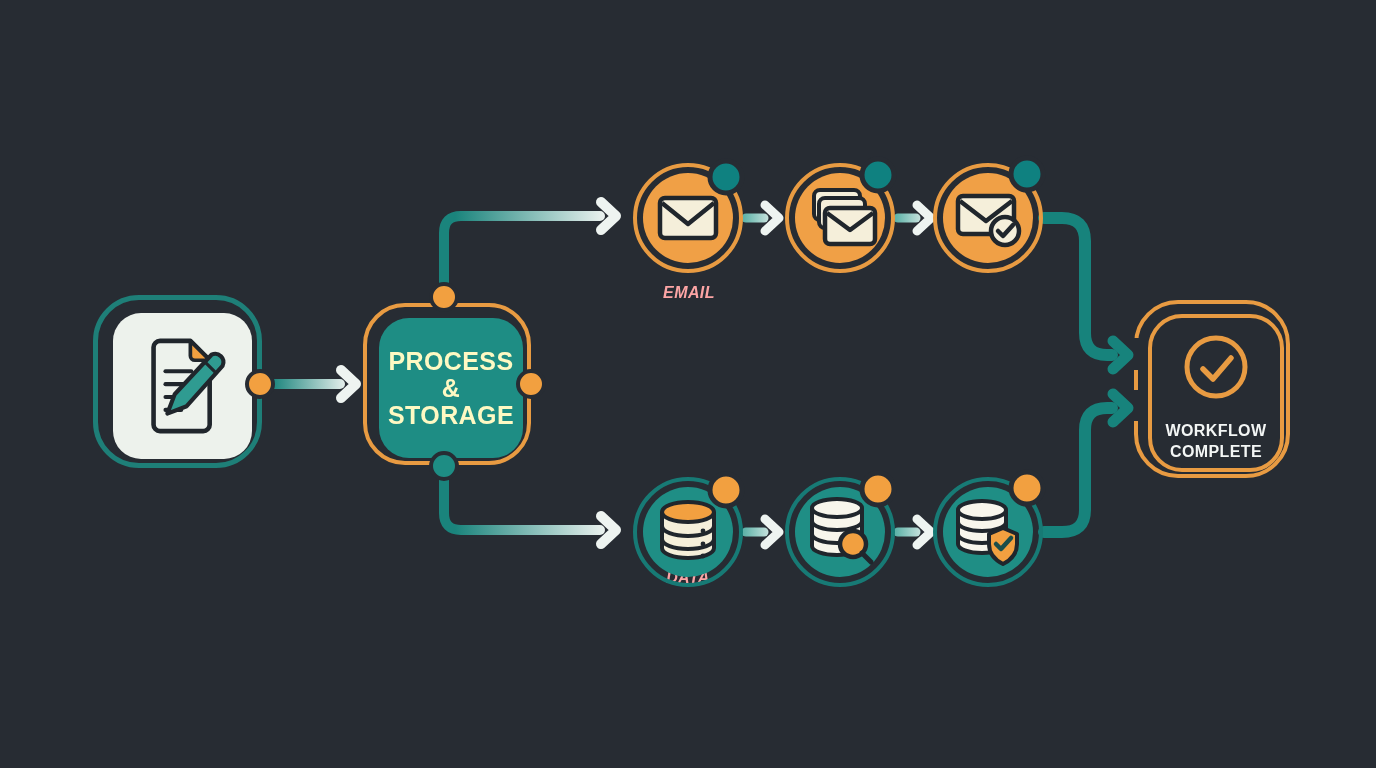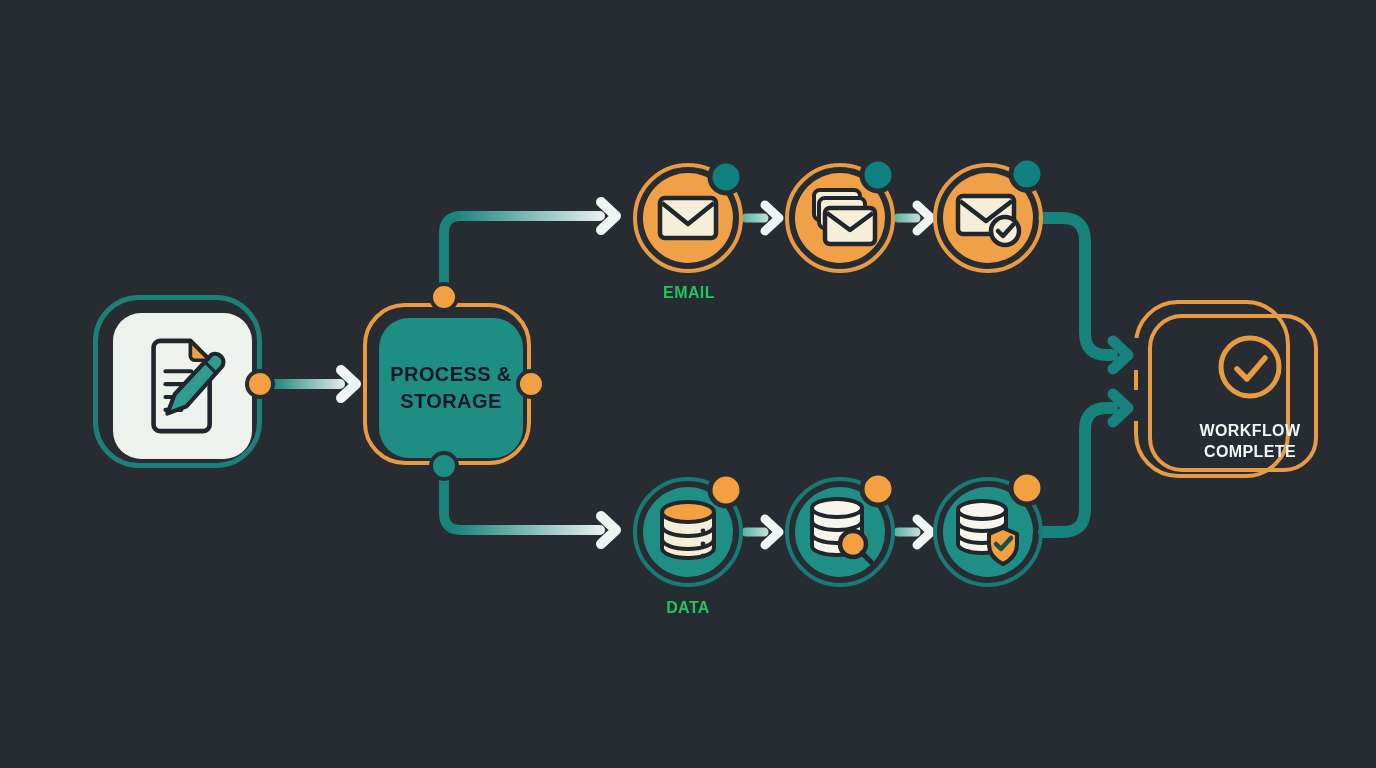--- a/index.html
+++ b/index.html
@@ -7,31 +7,31 @@
           font-family:"Liberation Sans",sans-serif;}
   .node{position:absolute;box-sizing:border-box;z-index:1;}
   
   .input-outer{left:93px;top:295px;width:169px;height:173px;border:5px solid #1e7f78;border-radius:46px;}
   .input-inner{position:absolute;left:15px;top:13px;width:139px;height:146px;border-radius:28px;
                background:#edf2ec;display:flex;align-items:center;justify-content:center;}
   
   .process-outer{left:363px;top:303px;width:168px;height:162px;border:4px solid #e89b42;border-radius:42px;}
   .process-inner{position:absolute;left:12px;top:11px;width:144px;height:140px;border-radius:30px;
                  background:#1e8d84;display:flex;align-items:center;justify-content:center;}
-  .process-label{color:#0f172a;font-weight:bold;font-size:20px;line-height:27px;text-align:center;letter-spacing:0.4px;}
+  .process-label{color:#fef9c3;font-weight:bold;font-size:25px;line-height:27px;text-align:center;letter-spacing:0.4px;}
   
   .complete-outer{left:1134px;top:300px;width:156px;height:178px;border:4px solid #e89b42;border-radius:44px;}
   .complete-inner{position:absolute;left:10px;top:10px;width:128px;height:150px;border:4px solid #e89b42;border-radius:34px;
-                  display:flex;flex-direction:column;align-items:center;padding-left:34px;}
+                  display:flex;flex-direction:column;align-items:center;}
   .complete-label{margin-top:18px;color:#f3f6f5;font-weight:bold;font-size:16px;line-height:21px;text-align:center;letter-spacing:0.4px;}
   
-  .branch-label{position:absolute;width:220px;text-align:center;color:#22c55e;font-weight:bold;
-                font-size:16px;line-height:20px;letter-spacing:0.4px;z-index:1;}
+  .branch-label{position:absolute;width:220px;text-align:center;color:#fca5a5;font-weight:bold;
+                font-size:16px;line-height:20px;letter-spacing:0.4px;z-index:1;font-style:italic;}
   .email-label{left:579px;top:283px;}
-  .data-label{left:578px;top:598px;}
+  .data-label{left:578px;top:568px;}
   
   .patch{position:absolute;background:#272c33;z-index:2;}
   .patch-1{left:1128px;top:338px;width:13px;height:32px;}
   .patch-2{left:1128px;top:390px;width:13px;height:31px;}
   
   svg.graphics{position:absolute;left:0;top:0;z-index:3;pointer-events:none;}
   
   .dot{position:absolute;width:30px;height:30px;border-radius:50%;border:4px solid #272c33;box-sizing:border-box;z-index:4;}
   .dot-orange{background:#f2a040;}
   .dot-teal{background:#1e8d84;}

